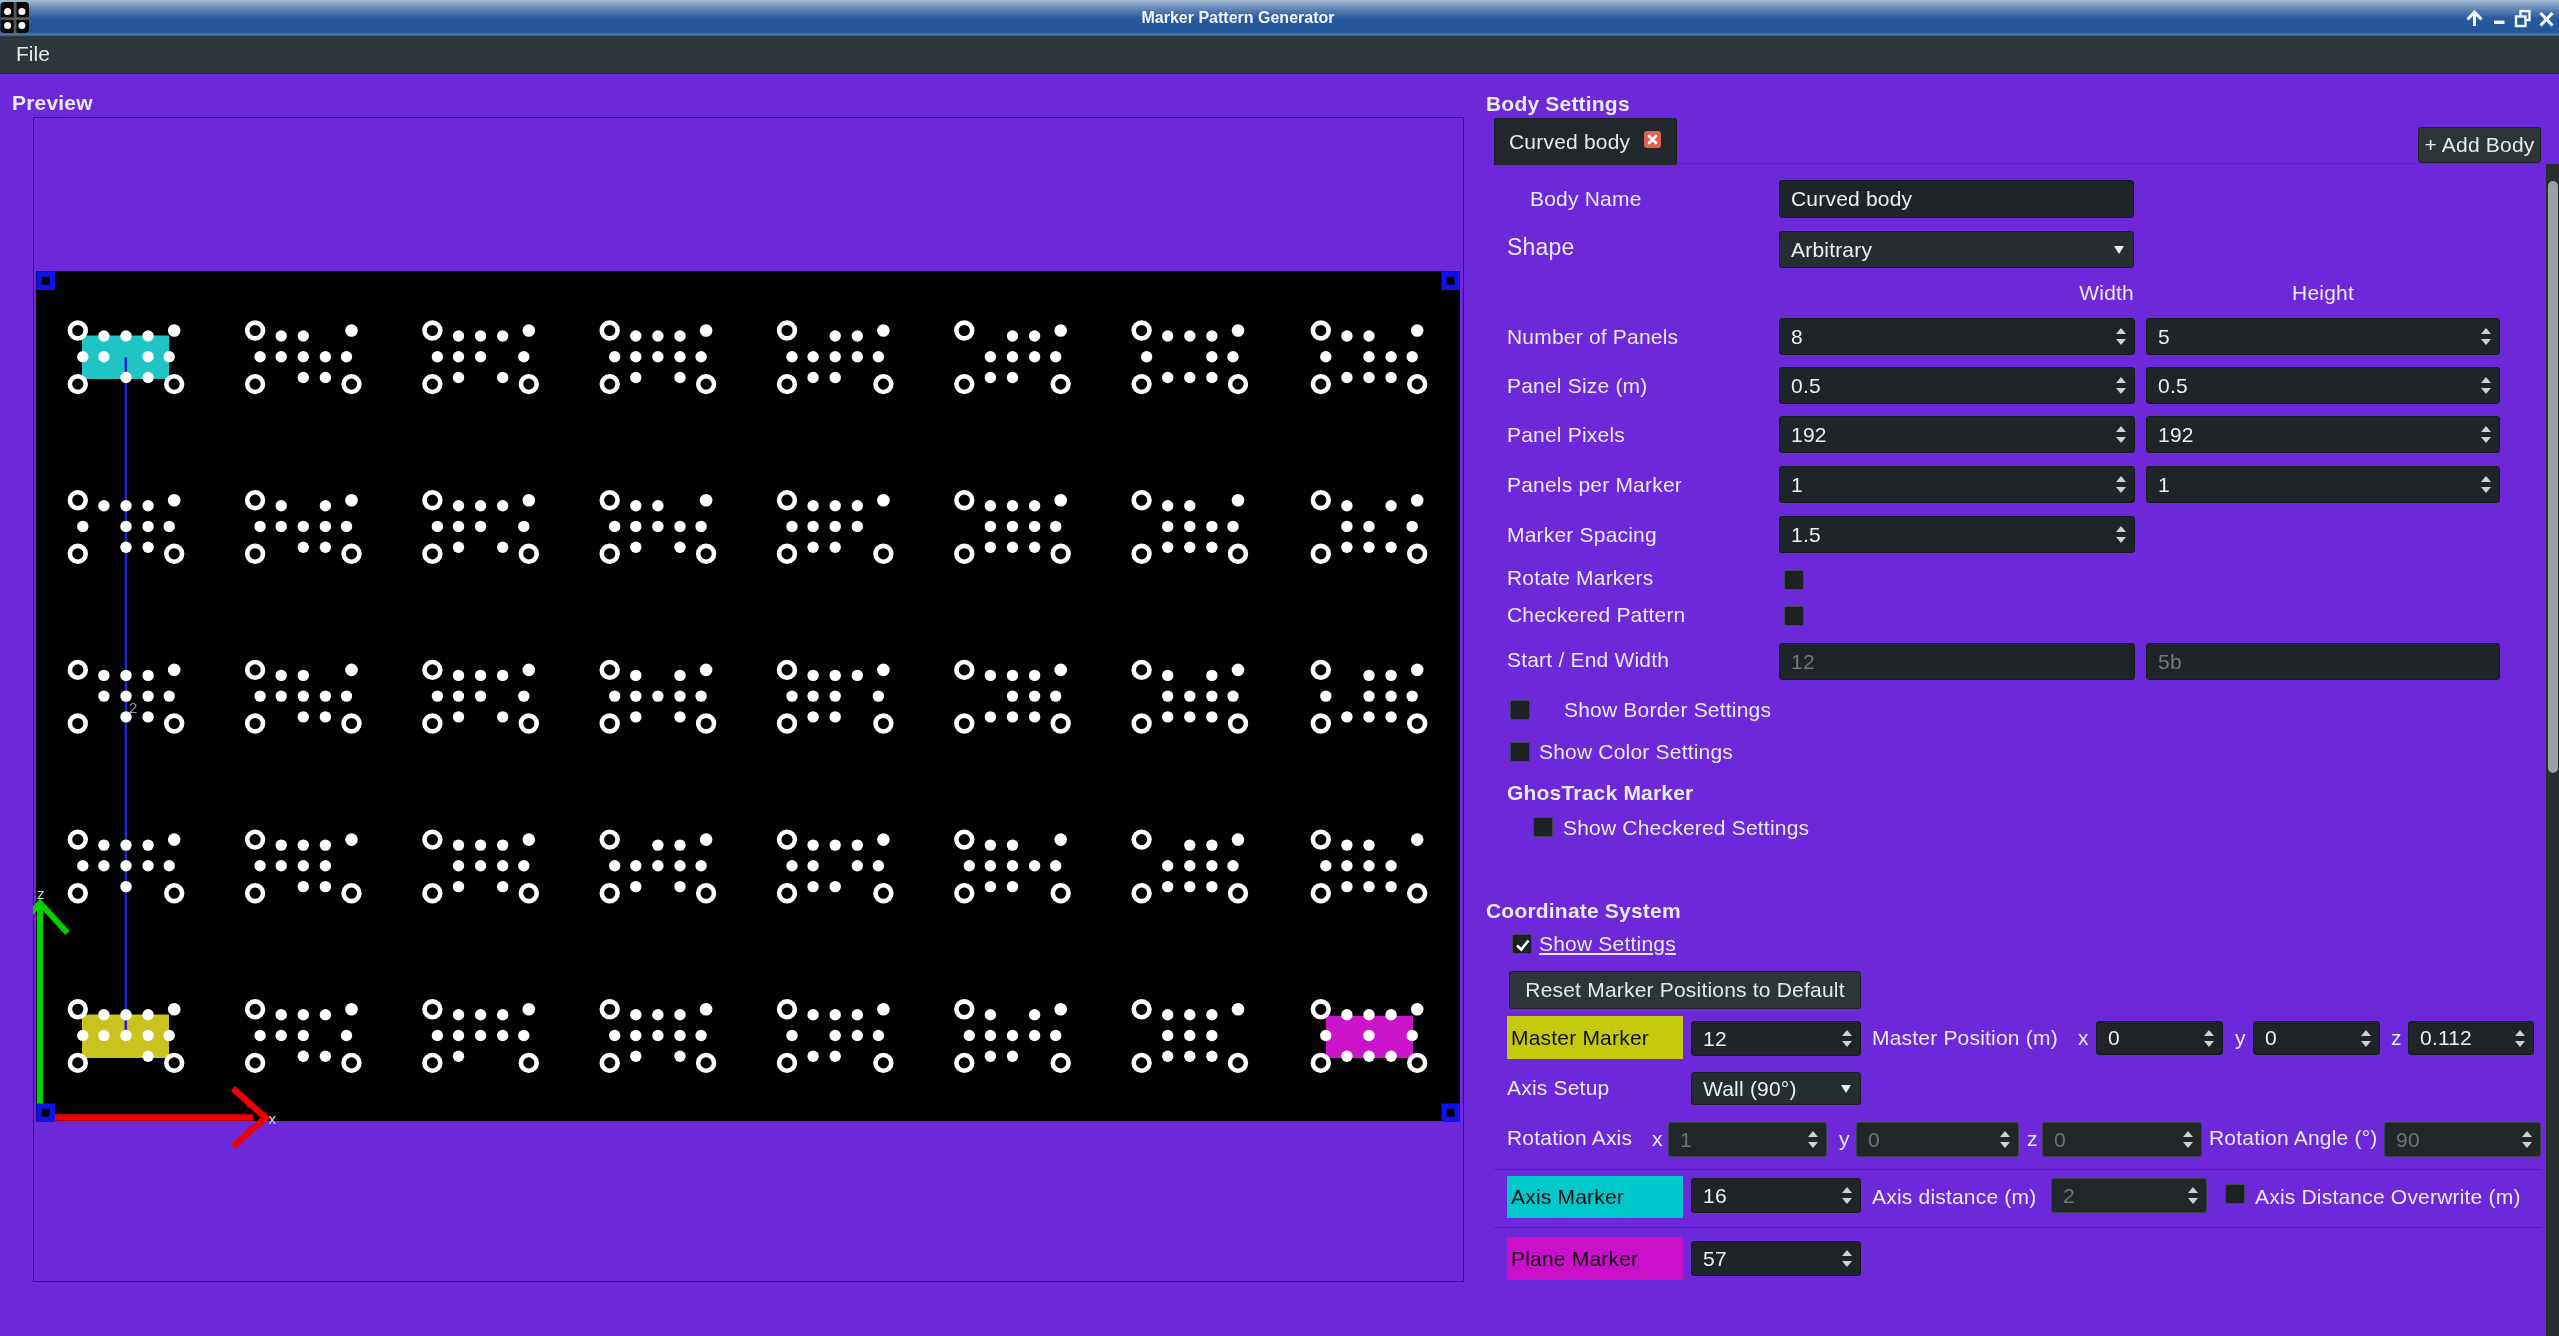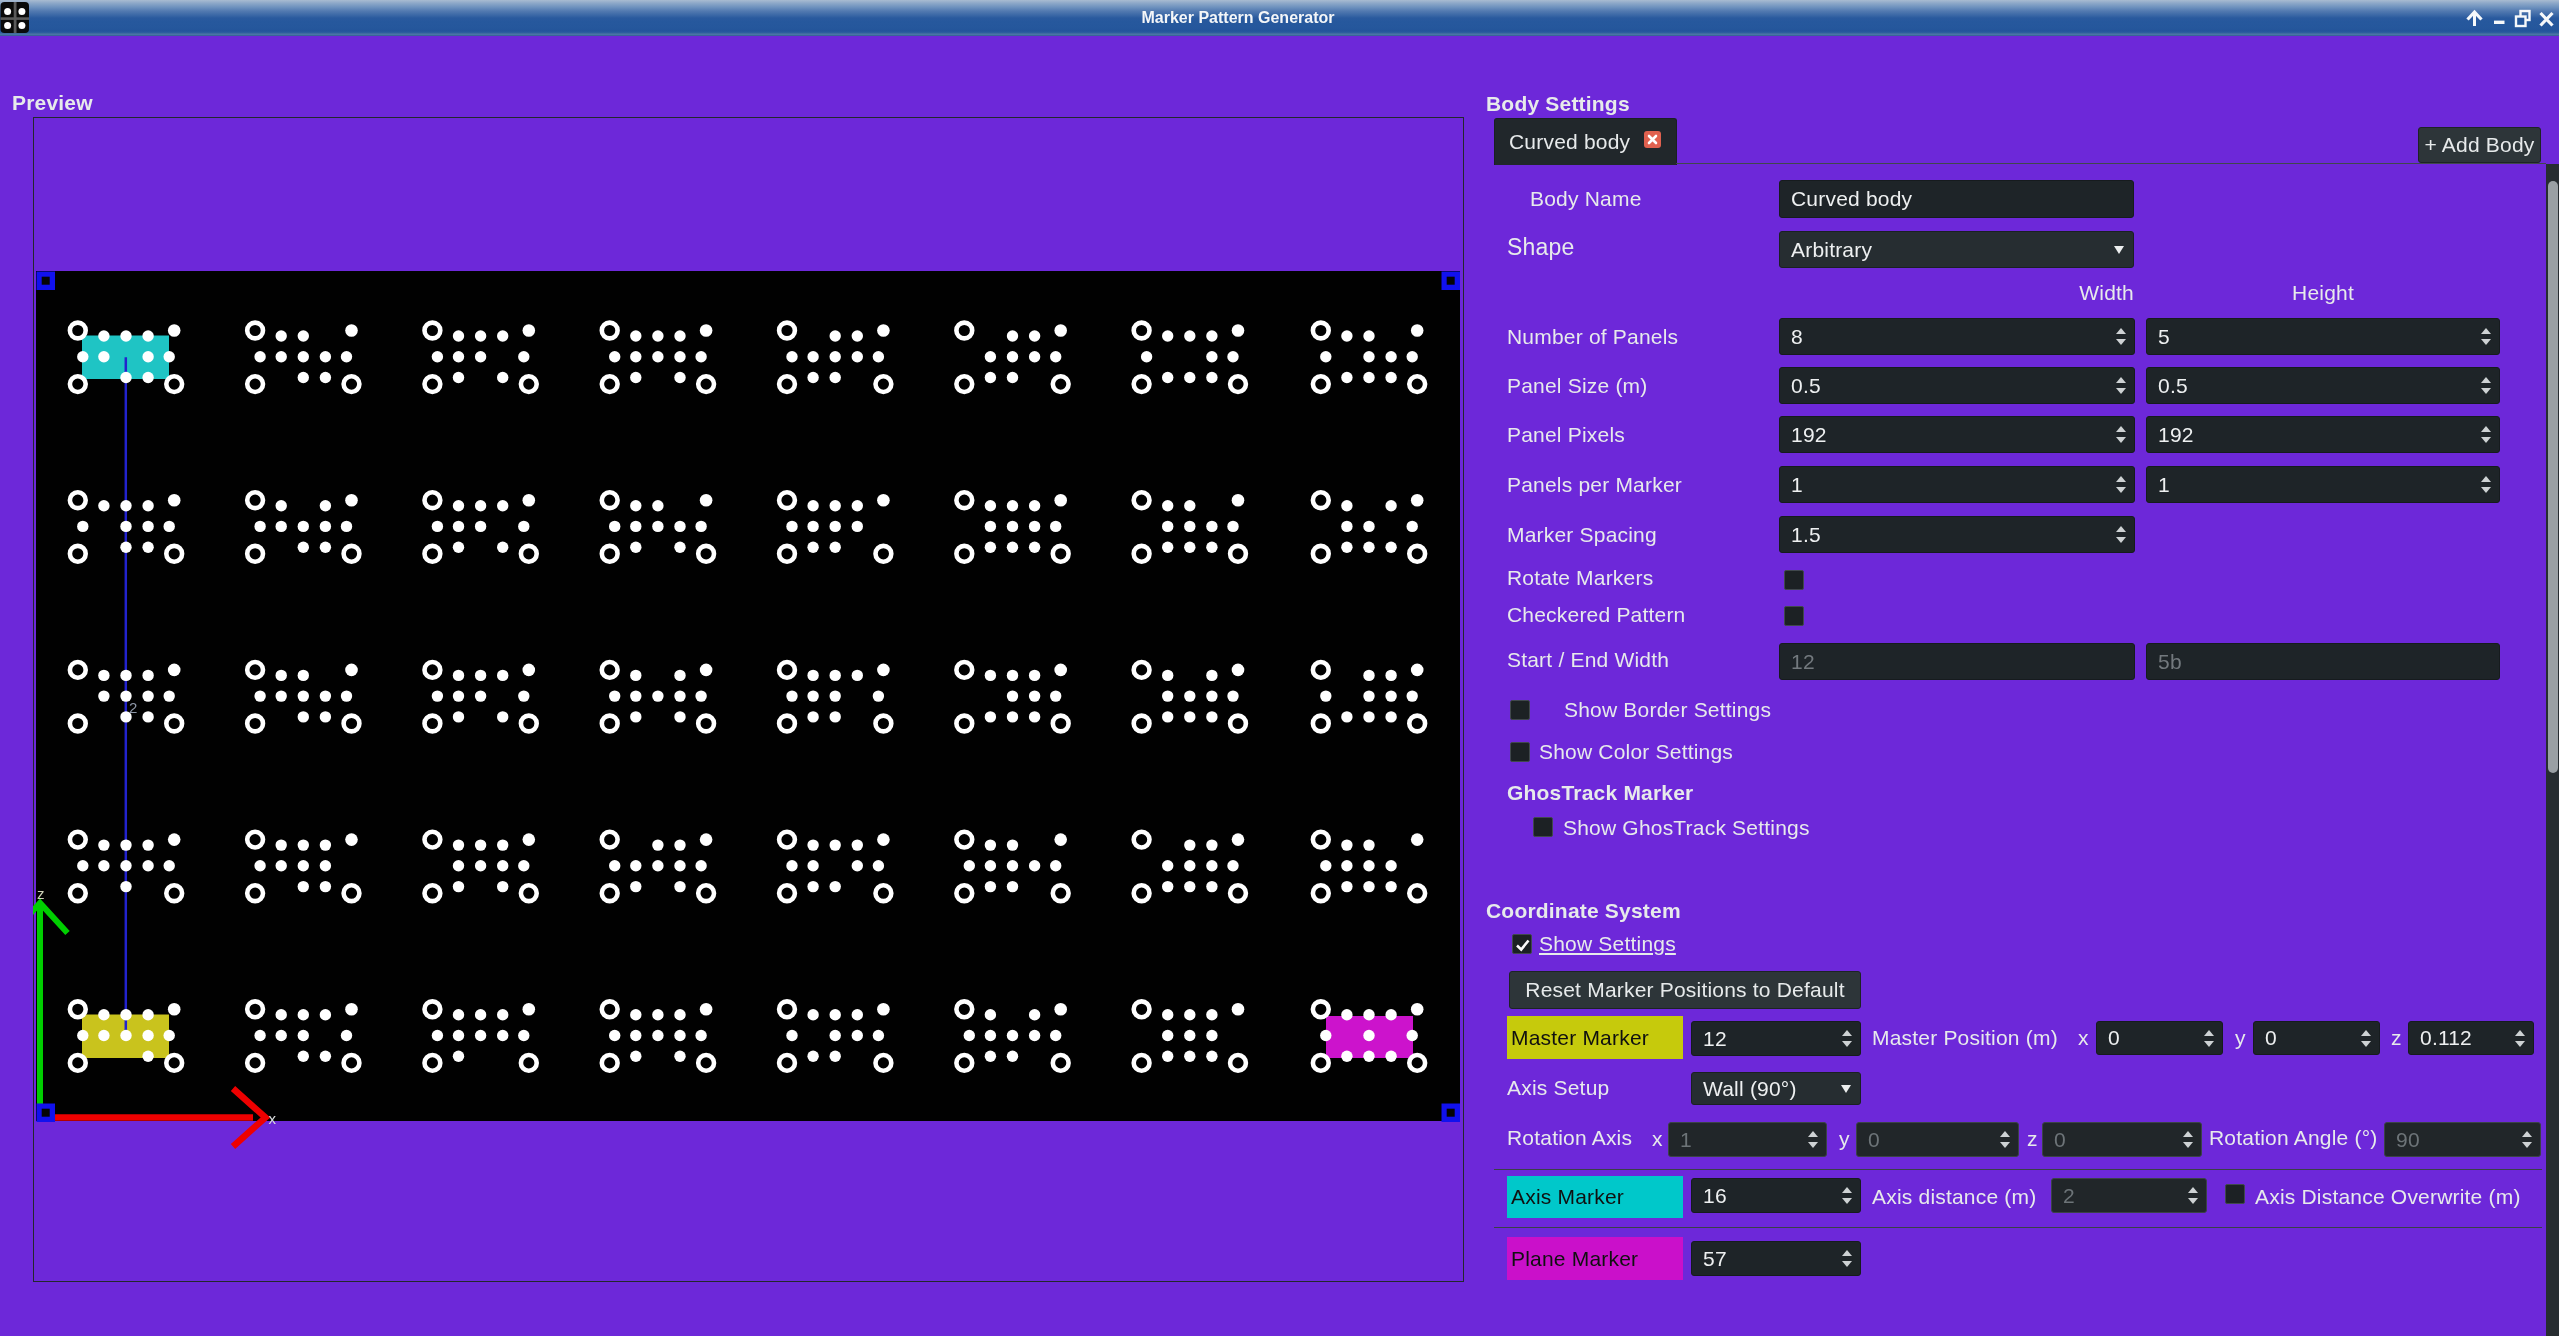--- a/index.html
+++ b/index.html
@@ -43,20 +43,23 @@
         </g>
         <rect x="0.5" y="2" width="28.5" height="31" rx="4" fill="#0a0a0a"></rect>
         <rect x="13.7" y="2" width="2.8" height="31" fill="#5a5a5a"></rect>
         <rect x="0.5" y="17.3" width="28.5" height="2.6" fill="#5a5a5a"></rect>
         <circle cx="7.6" cy="11.5" r="3.5" fill="#fff"></circle>
         <circle cx="21.9" cy="11.5" r="3.5" fill="#fff"></circle>
         <circle cx="7.6" cy="25.6" r="3.5" fill="#fff"></circle>
         <circle cx="21.9" cy="25.6" r="3.5" fill="#fff"></circle>
       </svg>
       <div class="tt">Marker Pattern Generator</div>
+    </div>
+<div id="menu">
+      <span>File</span>
     </div>
 <div class="lbl" style="left:12px;top:88px;font-weight:bold;font-size:21px">Preview</div>
 <div id="prevpanel"></div>
 <svg style="position:absolute;left:33px;top:117px" width="1430" height="1164" viewBox="0 0 1430 1164">
 <rect x="3" y="154" width="1424" height="850" fill="#010101"></rect>
 <rect x="49" y="218.5" width="87" height="43.5" fill="#1fc4c4"></rect>
 <rect x="49" y="897.5" width="87" height="43.5" fill="#c9c31d"></rect>
 <rect x="1293" y="899" width="87" height="42" fill="#cc13cc"></rect>
 <line x1="92.8" y1="240.3" x2="92.8" y2="918.6" stroke="#2323cd" stroke-width="2.5"></line>
 <g>
@@ -701,21 +704,21 @@
     </div>
 <div class="fld" style="left:2146px;top:643px;width:354px;height:37px">
       <span class="fv ph">5b</span>
     </div>
 <div class="cb" style="left:1510px;top:700px;width:18px;height:18px"></div>
 <div class="lbl " style="left:1564px;top:695px;font-size:21px;">Show Border Settings</div>
 <div class="cb" style="left:1510px;top:742px;width:18px;height:18px"></div>
 <div class="lbl " style="left:1539px;top:737px;font-size:21px;">Show Color Settings</div>
 <div class="lbl " style="left:1507px;top:778px;font-weight:bold;font-size:21px;">GhosTrack Marker</div>
 <div class="cb" style="left:1533px;top:817px;width:18px;height:18px"></div>
-<div class="lbl " style="left:1563px;top:813px;font-size:21px;">Show GhosTrack Settings</div>
+<div class="lbl " style="left:1563px;top:813px;font-size:21px;">Show Checkered Settings</div>
 <div class="lbl " style="left:1486px;top:896px;font-weight:bold;font-size:21px;">Coordinate System</div>
 <div class="cb" style="left:1512px;top:934px;width:18px;height:18px"><svg width="20" height="20" viewBox="0 0 20 20">
         <path d="M4 10.5 L8.2 14.5 L15.5 5.5" stroke="#fcfcfc" stroke-width="2.6" fill="none"></path>
       </svg></div>
 <div class="lbl " style="left:1539px;top:929px;font-size:21px;text-decoration:underline;">Show Settings</div>
 <div class="btn" style="left:1509px;top:971px;width:352px;height:38px">Reset Marker Positions to Default</div>
 <div class="mk" style="left:1507px;top:1016px;width:176px;height:43px;background:#c6ca0c">Master Marker</div>
 <div class="fld" style="left:1691px;top:1021px;width:170px;height:35px;">
       <span class="fv">12</span>
       <span class="ars">

